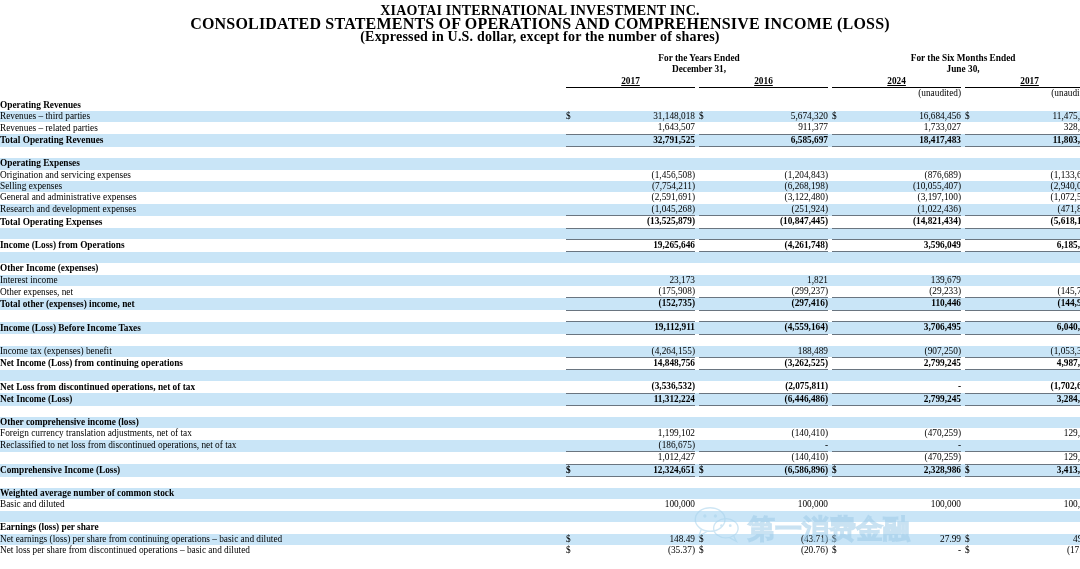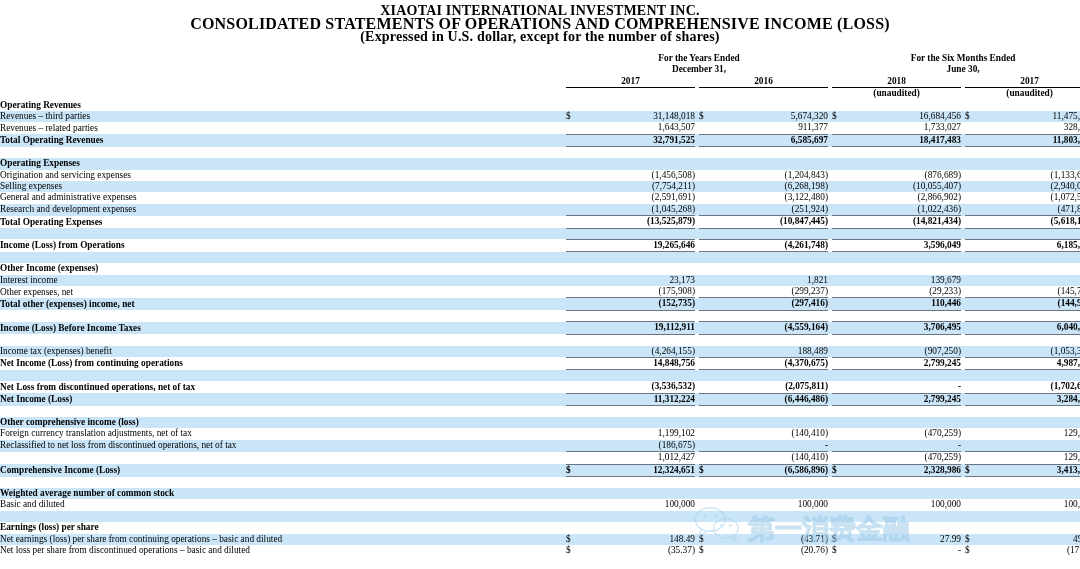--- a/index.html
+++ b/index.html
@@ -42,22 +42,22 @@
   
   .rule-top    { border-top: 1.1px solid #6a7580; }
   .rule-bottom { border-bottom: 1.1px solid #6a7580; }
   .rule-dbl    { border-bottom: 1.1px solid #6a7580; box-shadow: 0 2.4px 0 -1.2px #6a7580; }
 
   td.spacer { height: 8px; }
 
   
   .hdr-wrap { margin-top: 10px; }
   .hdr-title { text-align: center; font-weight: bold; font-size: 9.3px; line-height: 11px; }
-  .hdr-year  { text-align: center; font-weight: bold; font-size: 9.3px; line-height: 12px; }
-  .hdr-unaud { text-align: center; font-weight: bold; font-size: 8.6px; line-height: 11px; }
+  .hdr-year  { text-align: center; font-weight: bold; font-size: 9.3px; line-height: 12px; text-decoration: underline; }
+  .hdr-unaud { text-align: right; font-weight: normal; font-size: 8.6px; line-height: 11px; }
   .hline { border-bottom: 1.1px solid #000; }
 
   
   .watermark {
     position: absolute;
     left: 690px; top: 496px;
     width: 320px; height: 56px;
     pointer-events: none;
     opacity: .55;
   }
@@ -107,21 +107,21 @@
       <td></td>
       <td colspan="6" class="hdr-title">December 31,</td>
       <td colspan="5" class="hdr-title">June 30,</td>
     </tr>
     <tr>
       <td></td>
       <td colspan="2" class="hdr-year hline">2017</td>
       <td></td>
       <td colspan="2" class="hdr-year hline">2016</td>
       <td></td>
-      <td colspan="2" class="hdr-year hline">2018</td>
+      <td colspan="2" class="hdr-year hline">2024</td>
       <td></td>
       <td colspan="2" class="hdr-year hline">2017</td>
     </tr>
     <tr>
       <td></td>
       <td colspan="2"></td>
       <td></td>
       <td colspan="2"></td>
       <td></td>
       <td colspan="2" class="hdr-unaud">(unaudited)</td>
@@ -250,21 +250,21 @@
         </tr>
         <tr class="white">
           <td class="lbl">General and administrative expenses</td>
           <td class="sym"></td>
           <td class="num">(2,591,691)</td>
           <td></td>
           <td class="sym"></td>
           <td class="num">(3,122,480)</td>
           <td></td>
           <td class="sym"></td>
-          <td class="num">(2,866,902)</td>
+          <td class="num">(3,197,100)</td>
           <td></td>
           <td class="sym"></td>
           <td class="num">(1,072,529)</td>
         </tr>
         <tr class="stripe">
           <td class="lbl">Research and development expenses</td>
           <td class="sym rule-bottom"></td>
           <td class="num rule-bottom">(1,045,268)</td>
           <td></td>
           <td class="sym rule-bottom"></td>
@@ -399,21 +399,21 @@
           <td></td>
           <td class="sym rule-bottom"></td>
           <td class="num rule-bottom">(1,053,393)</td>
         </tr>
         <tr class="white">
           <td class="lbl b">Net Income (Loss) from continuing operations</td>
           <td class="sym b rule-top rule-bottom"></td>
           <td class="num b rule-top rule-bottom">14,848,756</td>
           <td></td>
           <td class="sym b rule-top rule-bottom"></td>
-          <td class="num b rule-top rule-bottom">(4,370,675)</td>
+          <td class="num b rule-top rule-bottom">(3,262,525)</td>
           <td></td>
           <td class="sym b rule-top rule-bottom"></td>
           <td class="num b rule-top rule-bottom">2,799,245</td>
           <td></td>
           <td class="sym b rule-top rule-bottom"></td>
           <td class="num b rule-top rule-bottom">4,987,469</td>
         </tr>
         <tr class="stripe">
           <td colspan="12" class="spacer"></td>
         </tr>

